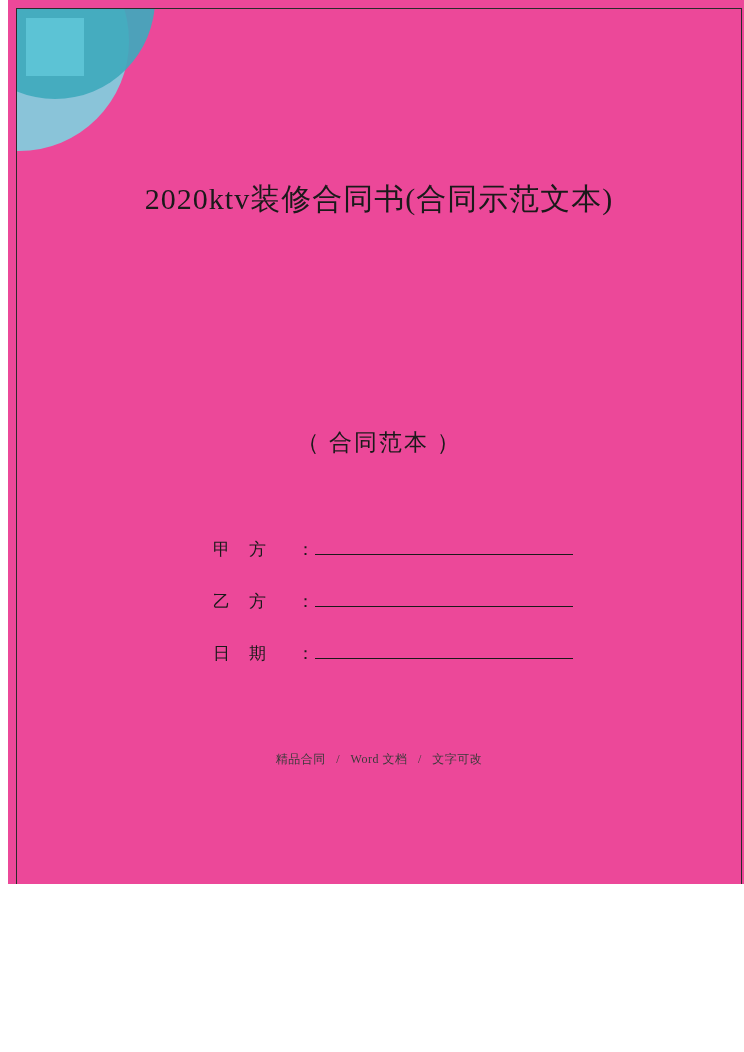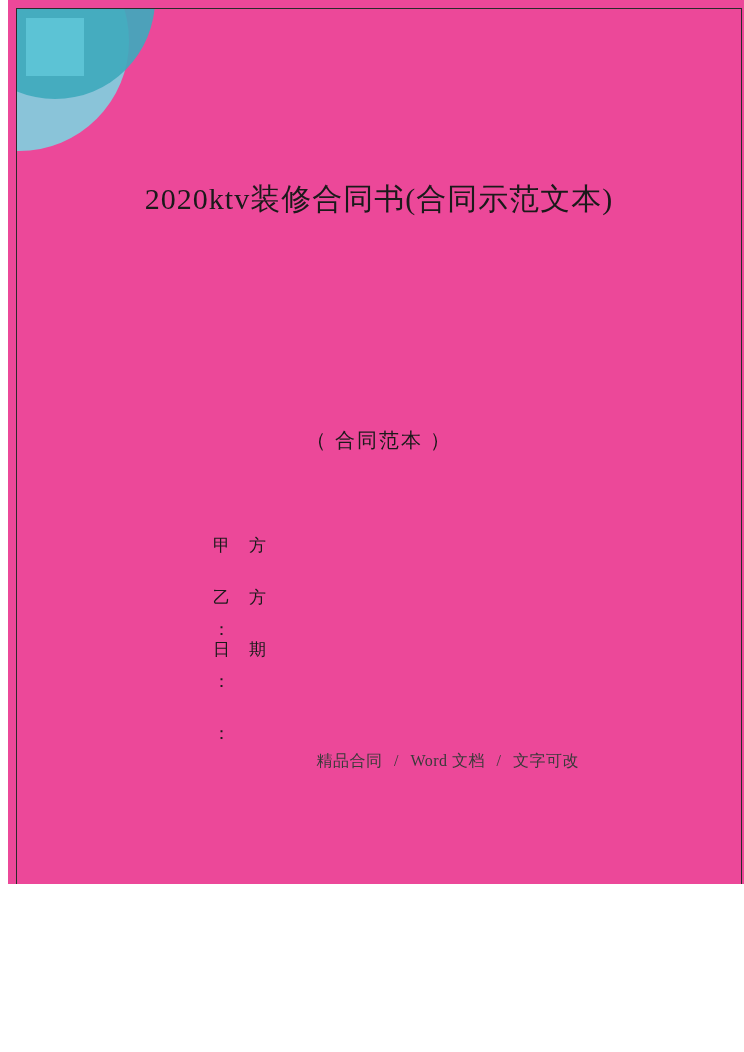--- a/index.html
+++ b/index.html
@@ -136,38 +136,37 @@
     letter-spacing: 0.9px;
     font-family: "Liberation Serif", serif;
   }
 
   .sample-label {
     position: absolute;
     left: 152px;
     top: 418px;
     width: 420px;
     text-align: center;
-    font-size: 20px;
+    font-size: 23px;
     color: #1a1a1a;
     letter-spacing: 2px;
   }
 
   .fields {
     position: absolute;
     left: 196px;
     top: 525px;
     width: 360px;
   }
   .field-row {
     display: flex;
     align-items: baseline;
     height: 52px;
     font-size: 17px;
     color: #1a1a1a;
-    flex-direction: column;
   }
   .field-label {
     width: 84px;
     flex: 0 0 84px;
     letter-spacing: 1px;
     white-space: pre;
   }
   .field-colon {
     flex: 0 0 auto;
     margin-right: 1px;
@@ -176,22 +175,22 @@
     flex: 1 1 auto;
     border-bottom: 1.6px solid #1a1a1a;
     height: 20px;
   }
 
   .footer-note {
     position: absolute;
     left: 162px;
     top: 742px;
     width: 400px;
-    text-align: right;
-    font-size: 16px;
+    text-align: center;
+    font-size: 12px;
     color: #3a3a3a;
     letter-spacing: 0.5px;
   }
   .footer-note span.sep {
     margin: 0 7px;
     color: #3a3a3a;
   }
 </style>
 </head>
 <body>

